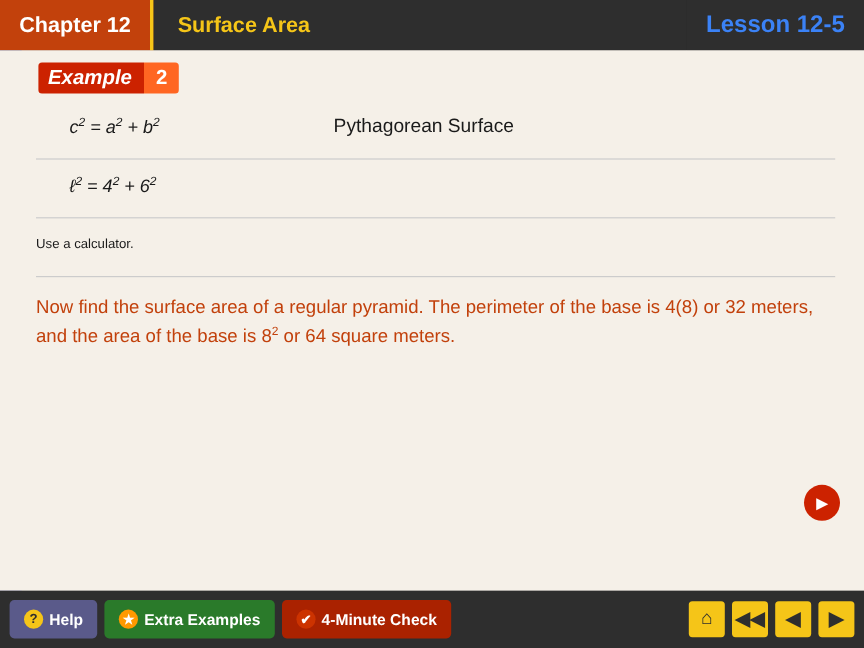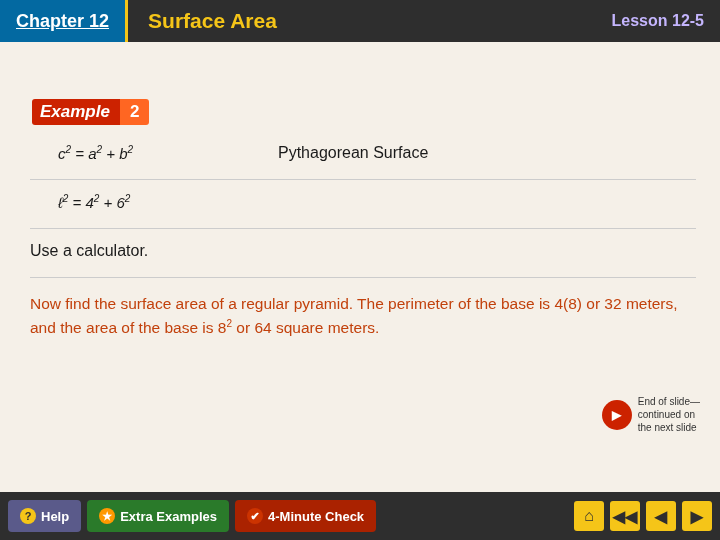--- a/index.html
+++ b/index.html
@@ -24,46 +24,45 @@
 
     
     .header {
       display: flex;
       align-items: stretch;
       height: 42px;
       background: #2e2e2e;
     }
 
     .header-chapter {
-      background: #0369a1;
+      background: #c2410c;
       color: #fff;
       font-size: 18px;
       font-weight: bold;
       padding: 0 16px;
       display: flex;
       align-items: center;
       border-right: 3px solid #f5c518;
-      text-decoration: underline;
     }
 
     .header-surface {
       background: #2e2e2e;
       color: #f5c518;
-      font-size: 21px;
+      font-size: 18px;
       font-weight: bold;
       padding: 0 20px;
       display: flex;
       align-items: center;
       flex: 1;
     }
 
     .header-lesson {
       background: #2e2e2e;
-      color: #c4b5fd;
-      font-size: 16px;
+      color: #3b82f6;
+      font-size: 20px;
       font-weight: bold;
       padding: 0 16px;
       display: flex;
       align-items: center;
     }
 
     
     .left-bar {
       position: absolute;
       left: 0;
@@ -80,21 +79,20 @@
       position: relative;
       background: #f5f0e8;
     }
 
     
     .example-badge {
       display: inline-flex;
       align-items: center;
       margin-bottom: 10px;
       margin-left: 2px;
-      margin-top: 47px;
     }
 
     .example-label {
       background: #cc2200;
       color: #fff;
       font-size: 17px;
       font-style: italic;
       font-weight: bold;
       padding: 3px 10px 3px 8px;
       border-radius: 3px 0 0 3px;
@@ -259,21 +257,21 @@
 
     
     .math-divider {
       border: none;
       border-top: 1px solid #ccc;
       margin: 2px 0 4px 0;
       width: 100%;
     }
 
     .use-calc {
-      font-size: 16px;
+      font-size: 11px;
       color: #1a1a1a;
     }
   </style>
 </head>
 <body>
 
 <div class="slide-container">
 
   <div class="header">
     <div class="header-chapter">Chapter 12</div>
@@ -320,21 +318,20 @@
     
     <p class="paragraph">
       Now find the surface area of a regular pyramid. The
       perimeter of the base is 4(8) or 32 meters, and the area
       of the base is 8<sup>2</sup> or 64 square meters.
     </p>
 
     
     <div class="end-note">
       <div class="end-note-icon">▶</div>
-      <div class="end-note-text">End of slide—<br>continued on<br>the next slide</div>
     </div>
 
   </div>
 
   <div class="toolbar">
 
     <button class="toolbar-btn">
       <span class="toolbar-btn-icon btn-icon-q">?</span>
       <span>Help</span>
     </button>

